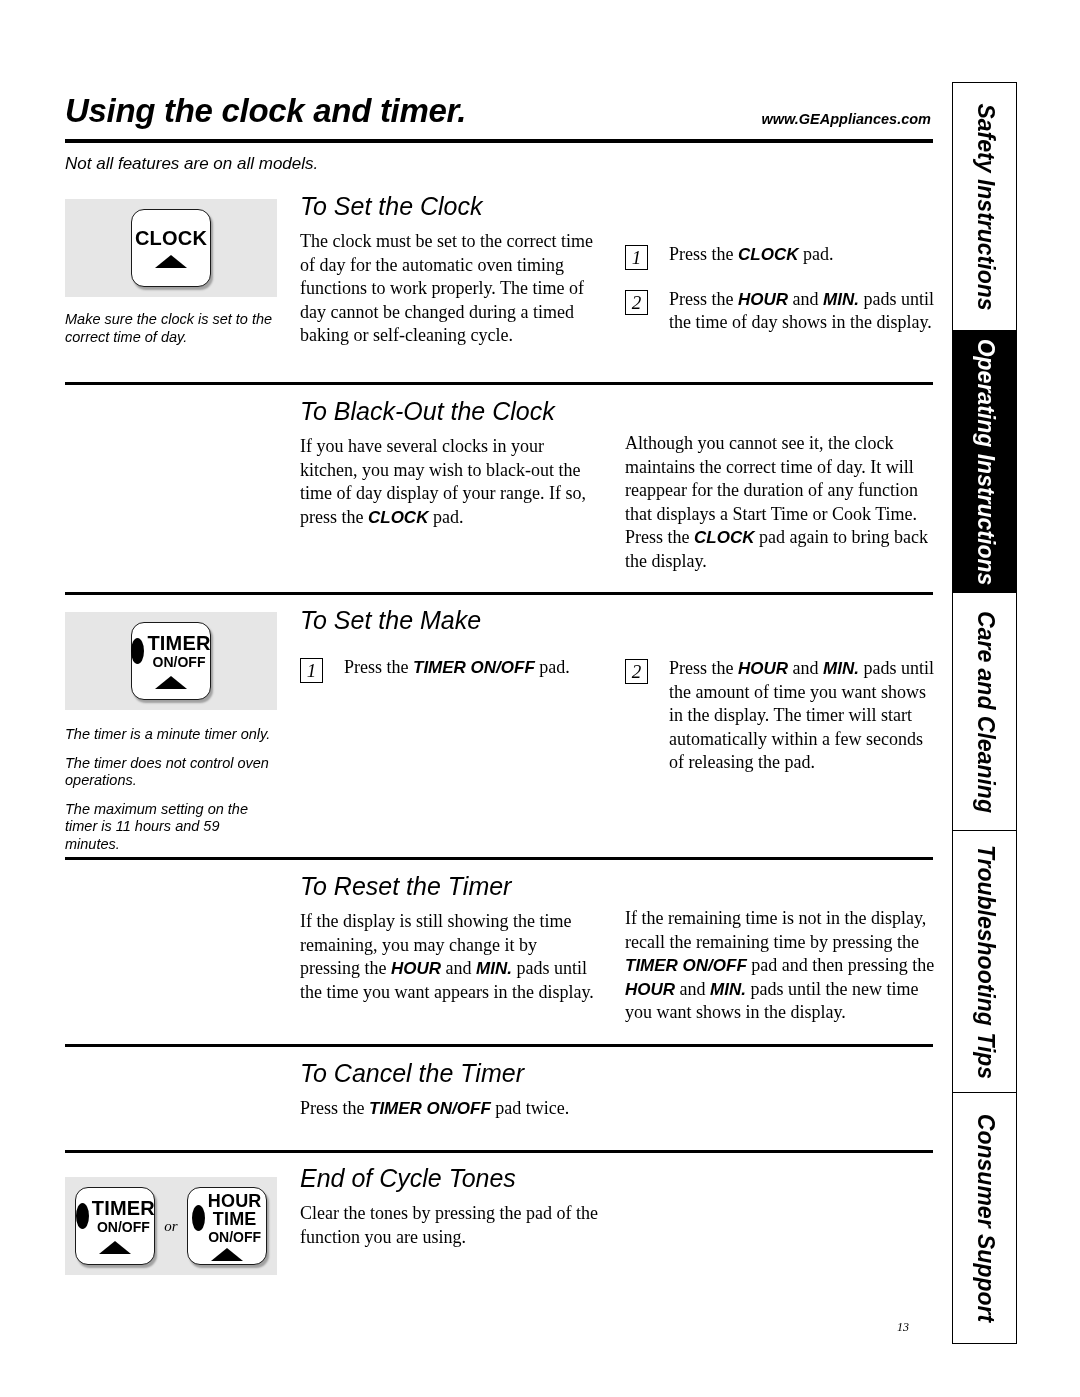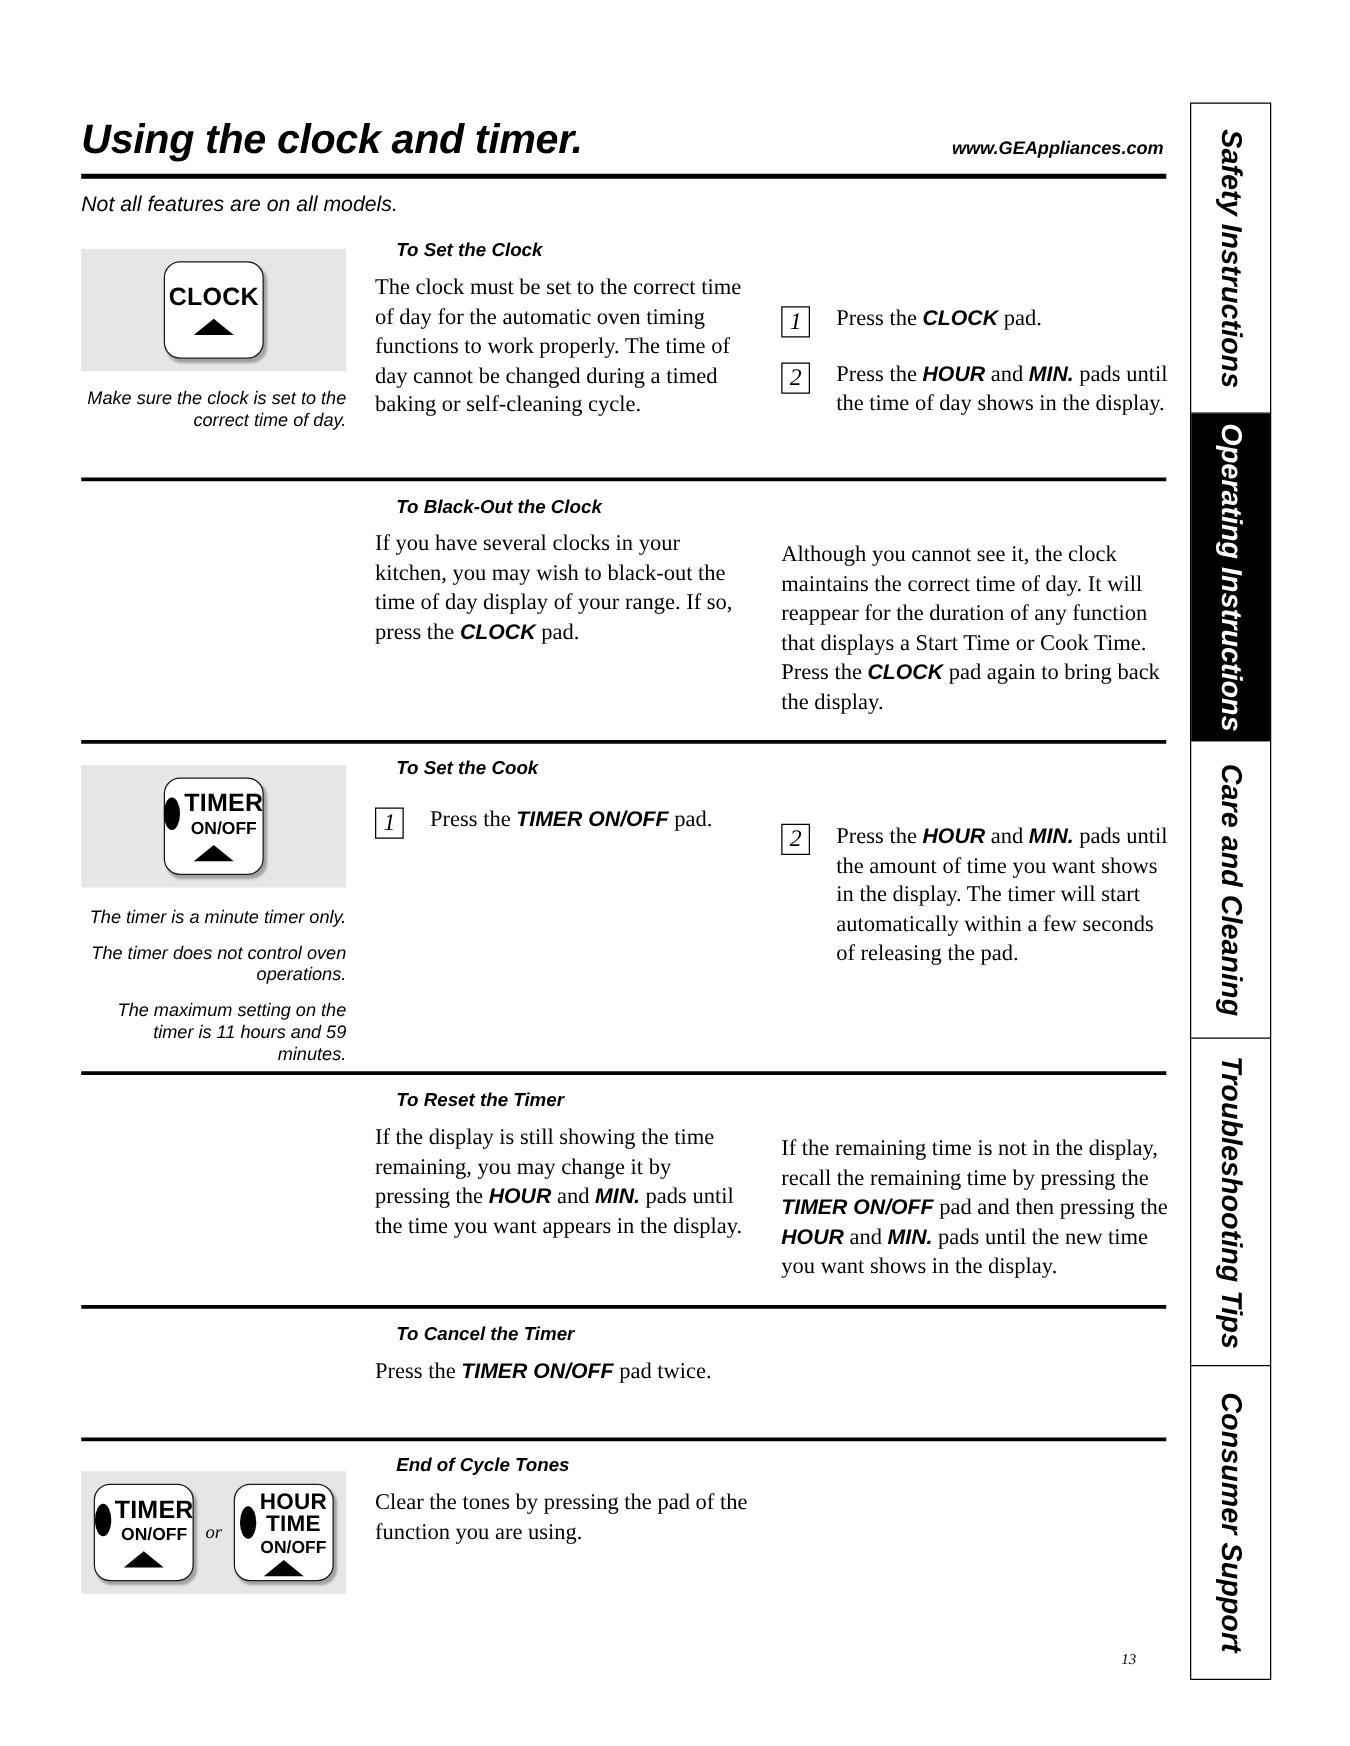--- a/index.html
+++ b/index.html
@@ -83,26 +83,26 @@
     height: 3px;
     background: #000;
   }
 
   
   .col-left  { position: absolute; left: 65px;  width: 212px; }
   .col-mid   { position: absolute; left: 300px; width: 300px; }
   .col-right { position: absolute; left: 625px; width: 310px; }
 
   h2.sect-head {
-    margin: 0 0 9px 17px;
-    font-family: "Liberation Sans Narrow", "Liberation Sans", sans-serif;
-    font-stretch: condensed;
-    font-weight: bold;
-    font-style: italic;
-    font-size: 15px;
+    margin: 0 0 9px 0;
+    font-family: "Liberation Sans Narrow", "Liberation Sans", sans-serif;
+    font-stretch: condensed;
+    font-weight: normal;
+    font-style: italic;
+    font-size: 25px;
     letter-spacing: 0px;
   }
 
   p.body {
     margin: 0 0 11px 0;
     font-family: "Liberation Serif", serif;
     font-size: 18px;
     line-height: 23.5px;
   }
   p.body:last-child { margin-bottom: 0; }
@@ -117,21 +117,20 @@
   }
 
   
   p.note {
     margin: 0 0 11px 0;
     font-family: "Liberation Sans Narrow", "Liberation Sans", sans-serif;
     font-stretch: condensed;
     font-style: italic;
     font-size: 14.5px;
     line-height: 17.5px;
-    text-align: right;
   }
   p.note:last-child { margin-bottom: 0; }
 
   
   p.note-inline {
     margin: 12px 0 0 0;
     font-family: "Liberation Sans Narrow", "Liberation Sans", sans-serif;
     font-stretch: condensed;
     font-style: italic;
     font-size: 15.5px;
@@ -346,21 +345,21 @@
         </div>
         <div class="pad-tri"></div>
       </div>
     </div>
     <p class="note" style="margin-top:16px;">The timer is a minute timer only.</p>
     <p class="note">The timer does not control oven operations.</p>
     <p class="note">The maximum setting on the timer is 11 hours and 59 minutes.</p>
   </div>
 
   <div class="col-mid" style="top:592px;">
-    <h2 class="sect-head">To Set the Cook</h2>
+    <h2 class="sect-head">To Set the Make</h2>
     <div class="step">
       <div class="step-num">1</div>
       <div class="step-text"><span>Press the </span><span class="padname">TIMER ON/OFF</span><span> pad.</span></div>
     </div>
   </div>
 
   <div class="col-right" style="top:622px;">
     <div class="step">
       <div class="step-num">2</div>
       <div class="step-text"><span>Press the </span><span class="padname">HOUR</span><span> and </span><span class="padname">MIN.</span><span> pads until the amount of time you want shows in the display. The timer will start automatically within a few seconds of releasing the pad.</span></div>

